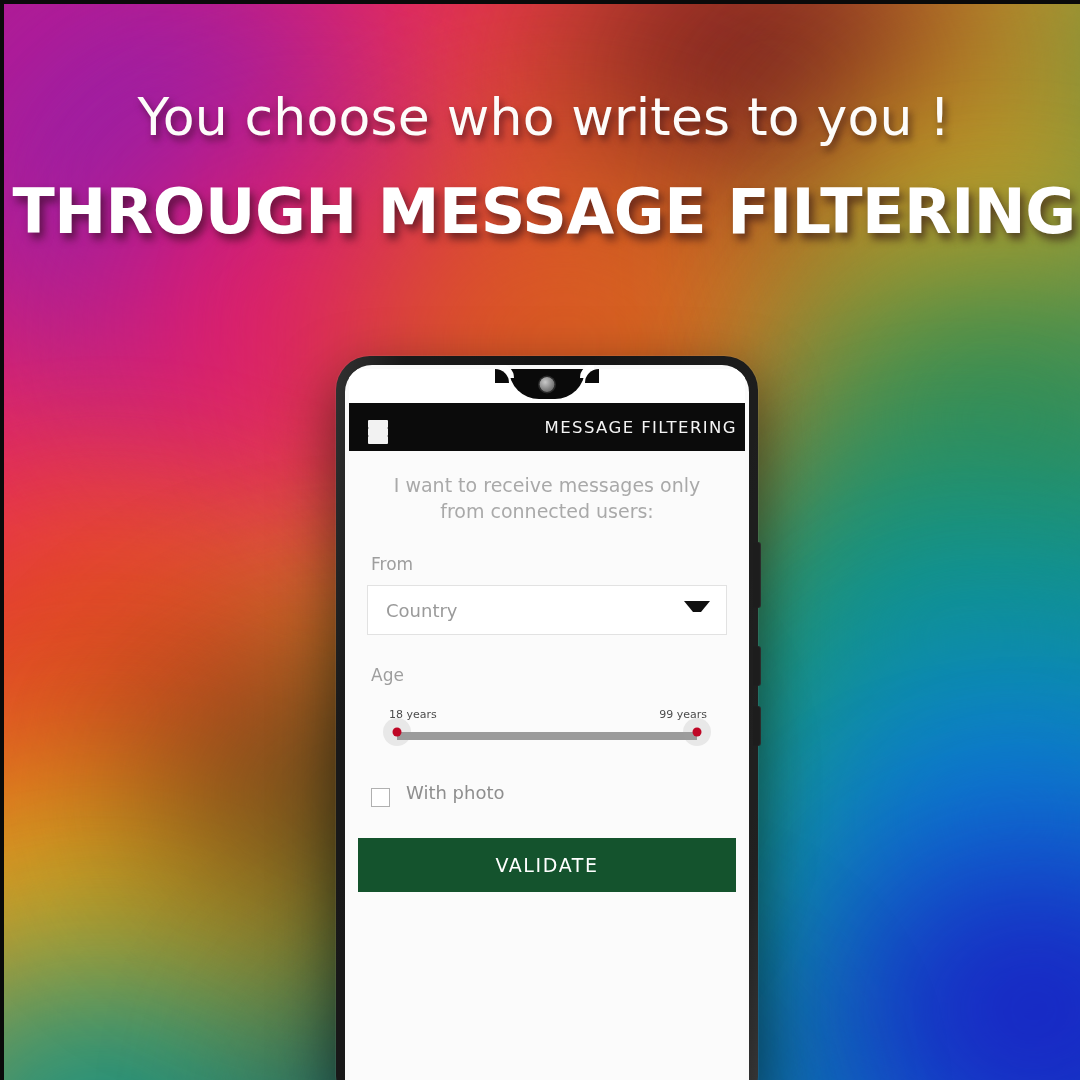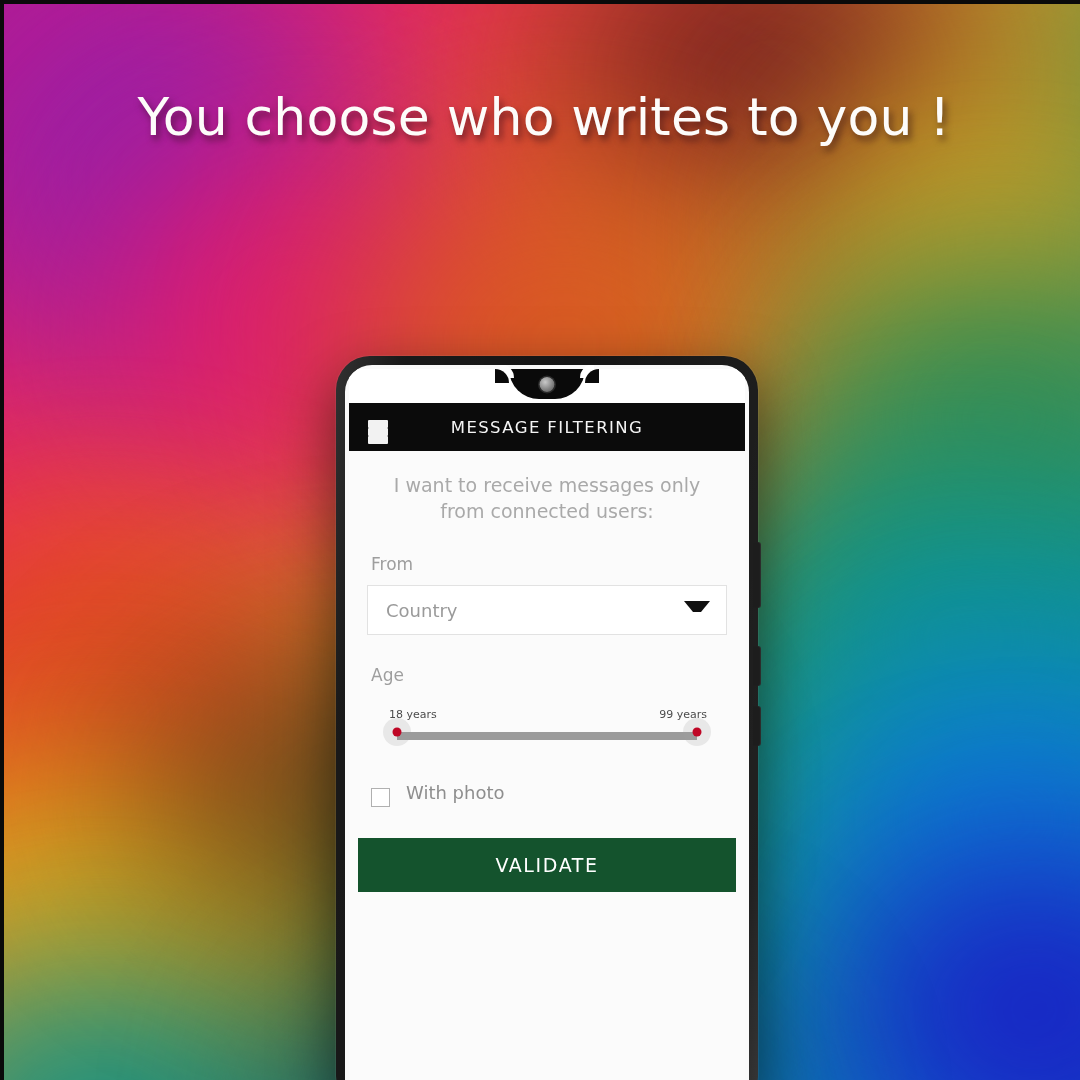--- a/index.html
+++ b/index.html
@@ -162,21 +162,21 @@
     cursor:pointer;
   }
   #menu-button i {
     display:block;
     height:3px;
     background:#f2f2f2;
     border-radius:1px;
   }
   #app-bar-title {
     width:100%;
-    text-align:center;
+    text-align:right;
     font-family:"DejaVu Sans", sans-serif;
     font-size:16.5px;
     font-weight:400;
     letter-spacing:1.4px;
     color:#f4f4f4;
   }
 
   
   #app-body {
     padding:0 9px;
@@ -342,20 +342,21 @@
   <div class="blob" style="left:760px;top:470px;width:400px;height:330px;background:#0d948f;opacity:.9;"></div>
   <div class="blob" style="left:800px;top:650px;width:400px;height:330px;background:#0b7fd6;opacity:.95;"></div>
   <div class="blob" style="left:830px;top:840px;width:400px;height:330px;background:#1a1fc4;opacity:.95;"></div>
   <div class="blob" style="left:-120px;top:960px;width:430px;height:300px;background:#0d8f8a;opacity:.92;"></div>
   <div class="blob" style="left:270px;top:960px;width:500px;height:300px;background:#10205a;opacity:.55;"></div>
   <div class="blob" style="left:120px;top:640px;width:520px;height:300px;background:#2a1a14;opacity:.55;"></div>
 </div>
 
 <div id="headline">
   <span id="headline-line1">You choose who writes to you !</span>
+  <span id="headline-line2">THROUGH MESSAGE FILTERING</span>
 </div>
 
 <div id="phone">
   <div id="phone-bezel-gloss"></div>
   <div class="side-btn" id="side-btn-1"></div>
   <div class="side-btn" id="side-btn-2"></div>
   <div class="side-btn" id="side-btn-3"></div>
 
   <div id="screen">
 

